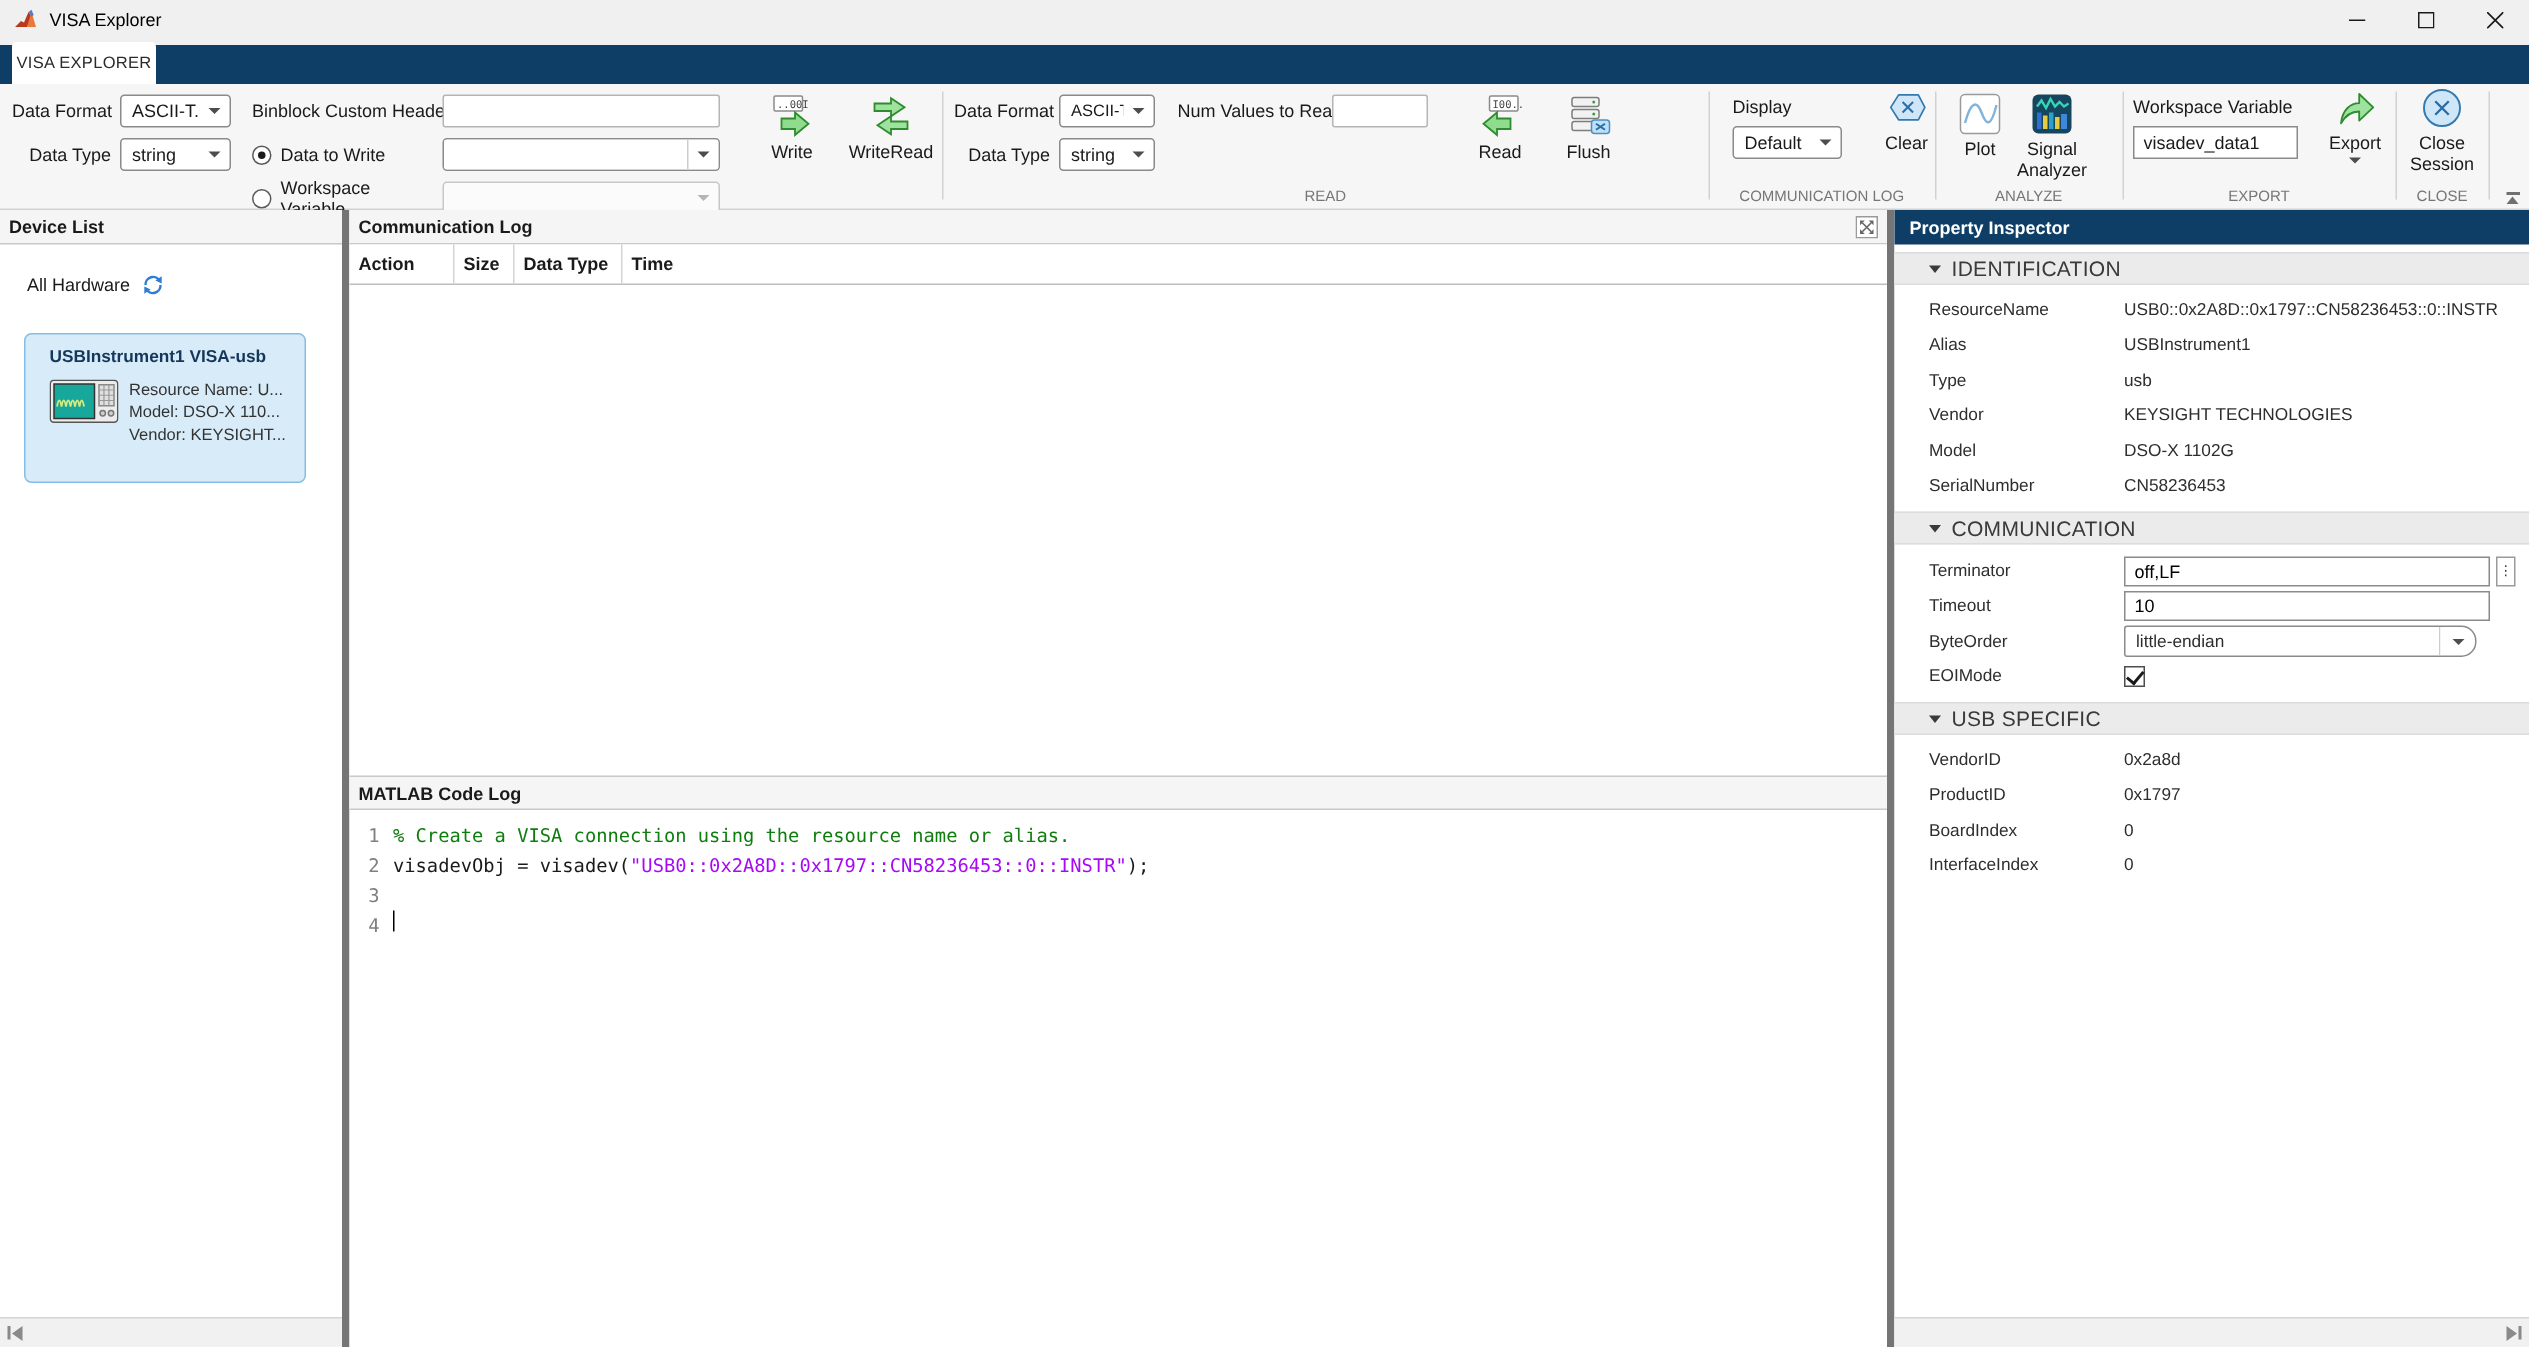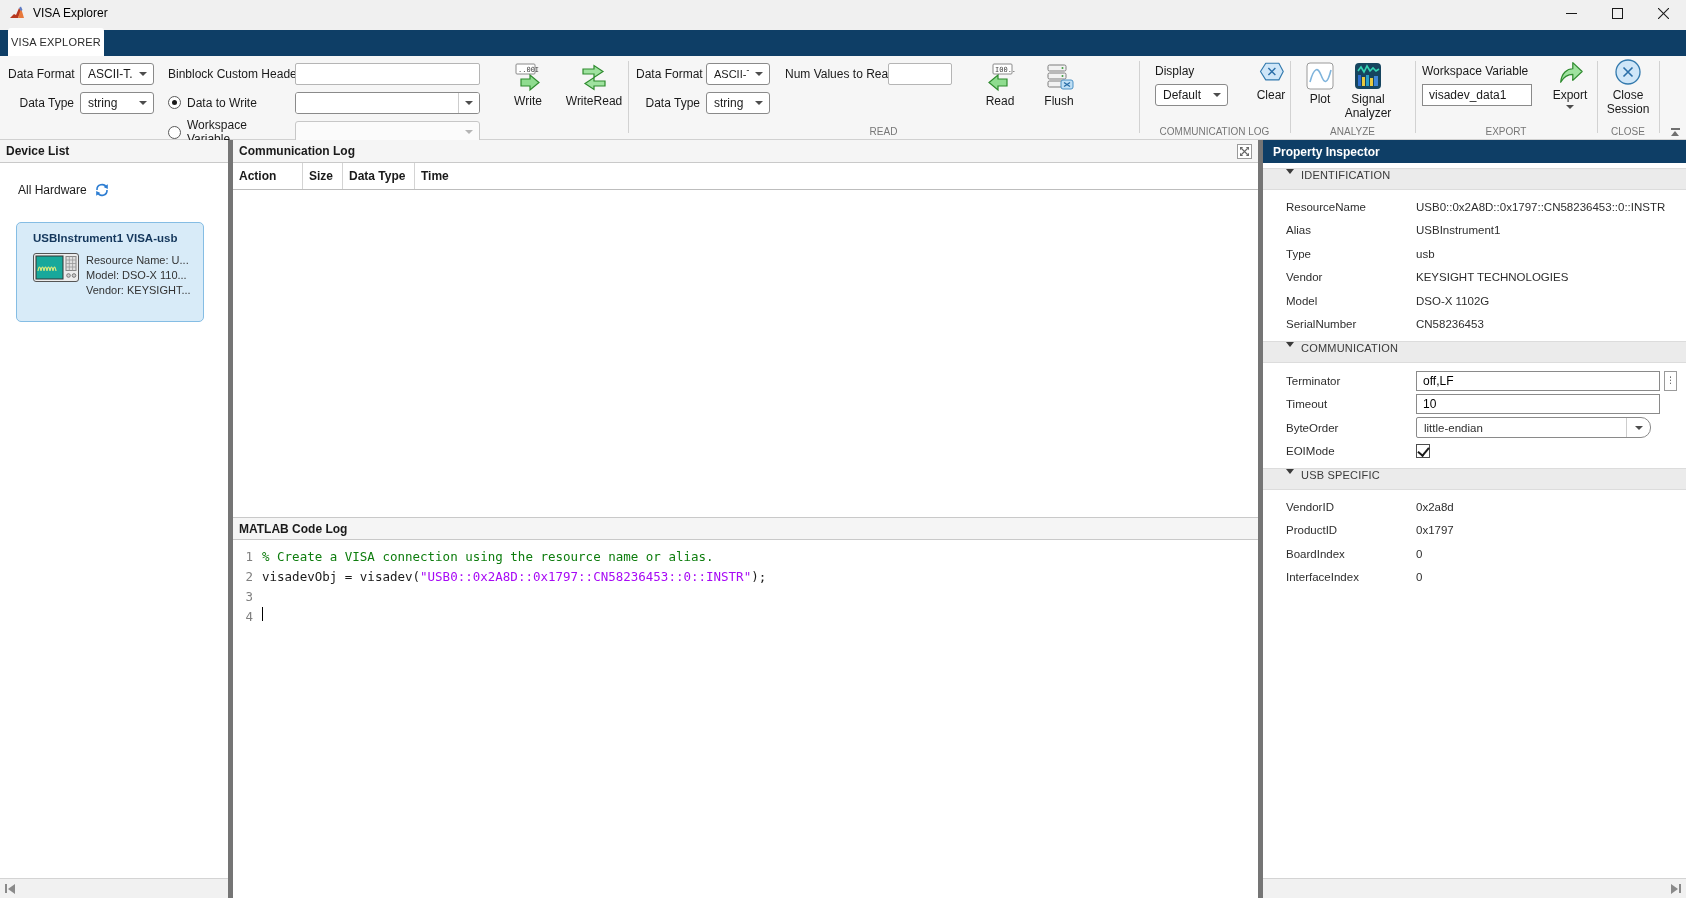--- a/index.html
+++ b/index.html
@@ -87,21 +87,21 @@
   .code-line { display:flex; height:20px; line-height:20px; }
   .gutter { width:20px; text-align:right; color:#808080; flex:none; }
   .code-text { padding-left:9px; white-space:pre; }
   .tok-comment { color:#0e7d0e;text-align:center; }
   .tok-string { color:#a709f5; }
   .cursor-bar { display:inline-block; width:1px; height:14px; background:#000; vertical-align:middle; margin-left:9px; }
 
   
   .inspector { position:absolute; left:1263px; top:0; width:423px; height:758px; background:#fff; }
   .pi-header { height:23px; background:#0e3e66; color:#fff; font-weight:bold; font-size:12px; display:flex; align-items:center; padding:0 10px; }
-  .pi-section { margin-top:5px; height:22px; background:#ebebeb; border-top:1px solid #dcdcdc; border-bottom:1px solid #dcdcdc; display:flex; gap:7px; padding-left:23px; font-size:11px; color:#3a3a3a; letter-spacing:.2px; }
+  .pi-section { margin-top:5px; height:22px; background:#ebebeb; border-top:1px solid #dcdcdc; border-bottom:1px solid #dcdcdc; display:flex; align-items:center; gap:7px; padding-left:23px; font-size:14px; color:#3a3a3a; letter-spacing:.2px; }
   .pi-section .tri { width:0; height:0; border-left:4px solid transparent; border-right:4px solid transparent; border-top:5px solid #3a3a3a; }
   .pi-row { display:flex; align-items:center; height:23.5px; padding-left:23px; font-size:11.5px; color:#2e2e2e; }
   .pi-row .pi-label { width:130px; flex:none; }
   .pi-row .pi-value { white-space:nowrap; }
   .pi-ctl-row { display:flex; align-items:center; height:23.5px; padding-left:23px; font-size:11.5px; color:#2e2e2e; }
   .pi-ctl-row .pi-label { width:130px; flex:none; }
   .pi-input { height:20px; border:1px solid #8a8a8a; font-family:"Liberation Sans",sans-serif; font-size:12px; padding:0 6px; outline:none; width:244px; }
   .dots-btn { width:13px; height:20px; border:1px solid #9a9a9a; background:#fff; margin-left:4px; display:flex; align-items:center; justify-content:center; font-size:9px; color:#333; letter-spacing:0; line-height:9px; }
   .pi-dd { width:235px; height:21px; border:1px solid #8a8a8a; border-radius:2px 10px 10px 2px; background:#fff; display:flex; align-items:center; }
   .pi-dd .ddtext { flex:1; padding:0 7px; }
@@ -166,21 +166,21 @@
             <span class="caret"></span>
           </div>
         </div>
       </div>
       <div class="fieldcol" style="margin-left:14px;">
         <div class="fieldrow">
           <span class="flabel" style="width:121px;">Binblock Custom Header</span>
           <input class="txtinput" style="width: 185px;" value="">
         </div>
         <div class="fieldrow">
-          <span style="width:121px; display:flex; align-items:flex-start; gap:6px;">
+          <span style="width:121px; display:flex; align-items:flex-end; gap:6px;">
             <span class="radio sel"></span>
             <span>Data to Write</span>
           </span>
           <div class="combo" style="width:185px;">
             <input value="" style="">
             <span class="caretbtn">
                 <span class="caret"></span>
               </span>
           </div>
         </div>

